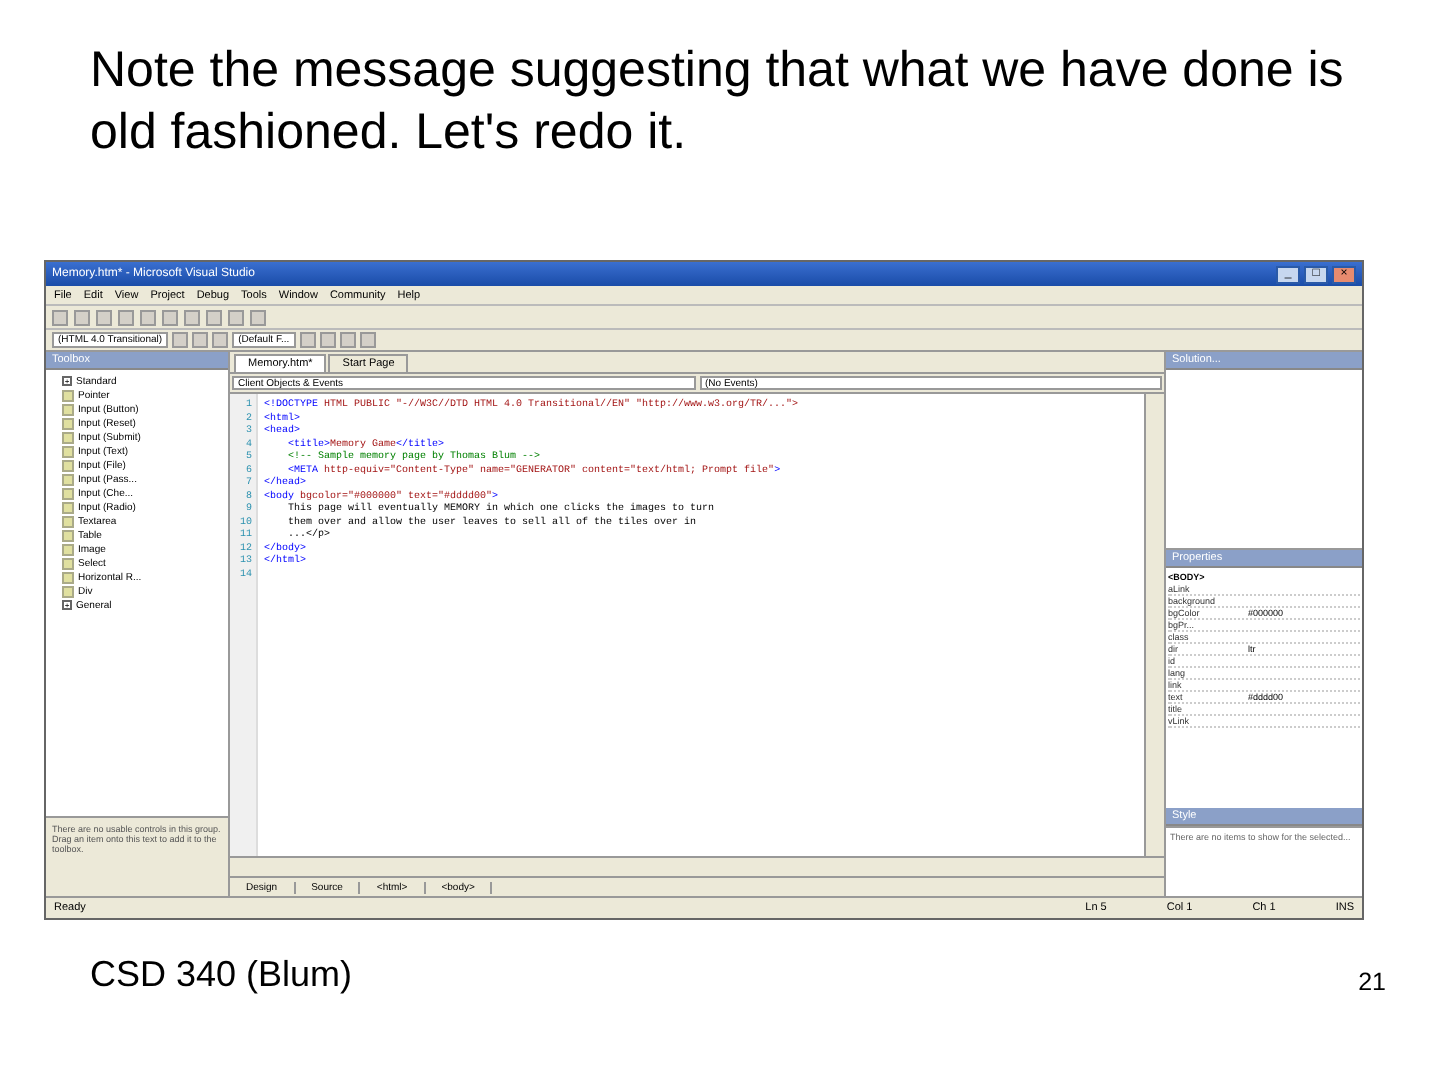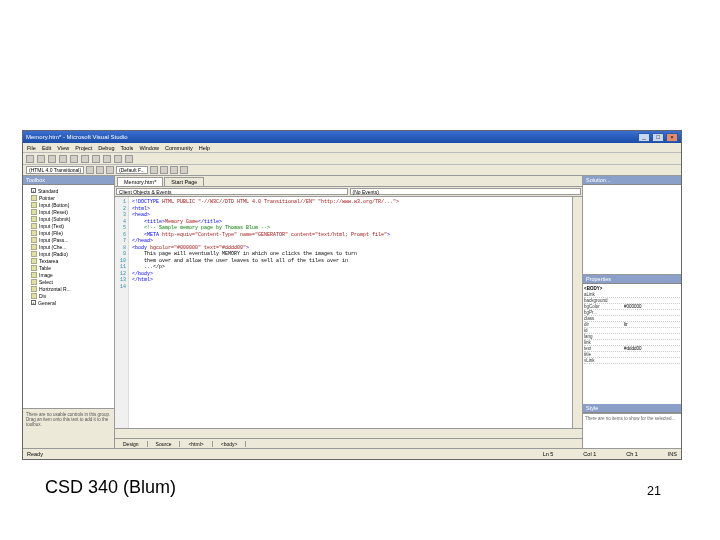--- a/index.html
+++ b/index.html
@@ -47,26 +47,27 @@
   .prop-row { display: flex; border-bottom: 1px dotted #ccc; }
   .prop-k { width: 40px; color: #333; }
   .prop-v { flex: 1; }
   .rp-bottom { height: 35px; background: #fff; border-top: 1px solid #999; padding: 2px; font-size: 4.5px; color: #666; }
   .scrollbar-v { width: 10px; background: #ece9d8; border-left: 1px solid #999; }
   .scrollbar-h { height: 10px; background: #ece9d8; border-top: 1px solid #999; }
   .statusbar { height: 11px; background: #ece9d8; border-top: 1px solid #999; display: flex; align-items: center; font-size: 5.5px; padding: 0 4px; }
   .status-l { flex: 1; }
   .status-r { display: flex; gap: 30px; }
   .footer-left { position: absolute; left: 45px; bottom: 42px; font-size: 18px; color: #000; }
-  .footer-right { position: absolute; right: 59px; bottom: 42px; font-size: 12.5px; color: #000; }
+  .footer-right { position: absolute; right: 27px; bottom: 42px; font-size: 12.5px; color: #000; }
 </style>
 </head>
 <body>
 
 <div class="slide">
+  <div class="slide-title">Note the message suggesting that what we have done is old fashioned. Let's redo it.</div>
 
   <div class="ide-shot">
     <div class="titlebar">
       <span class="titlebar-text">Memory.htm* - Microsoft Visual Studio</span>
       <div class="titlebar-btns">
         <div class="tbtn">_</div>
         <div class="tbtn">□</div>
         <div class="tbtn close">×</div>
       </div>
     </div>

